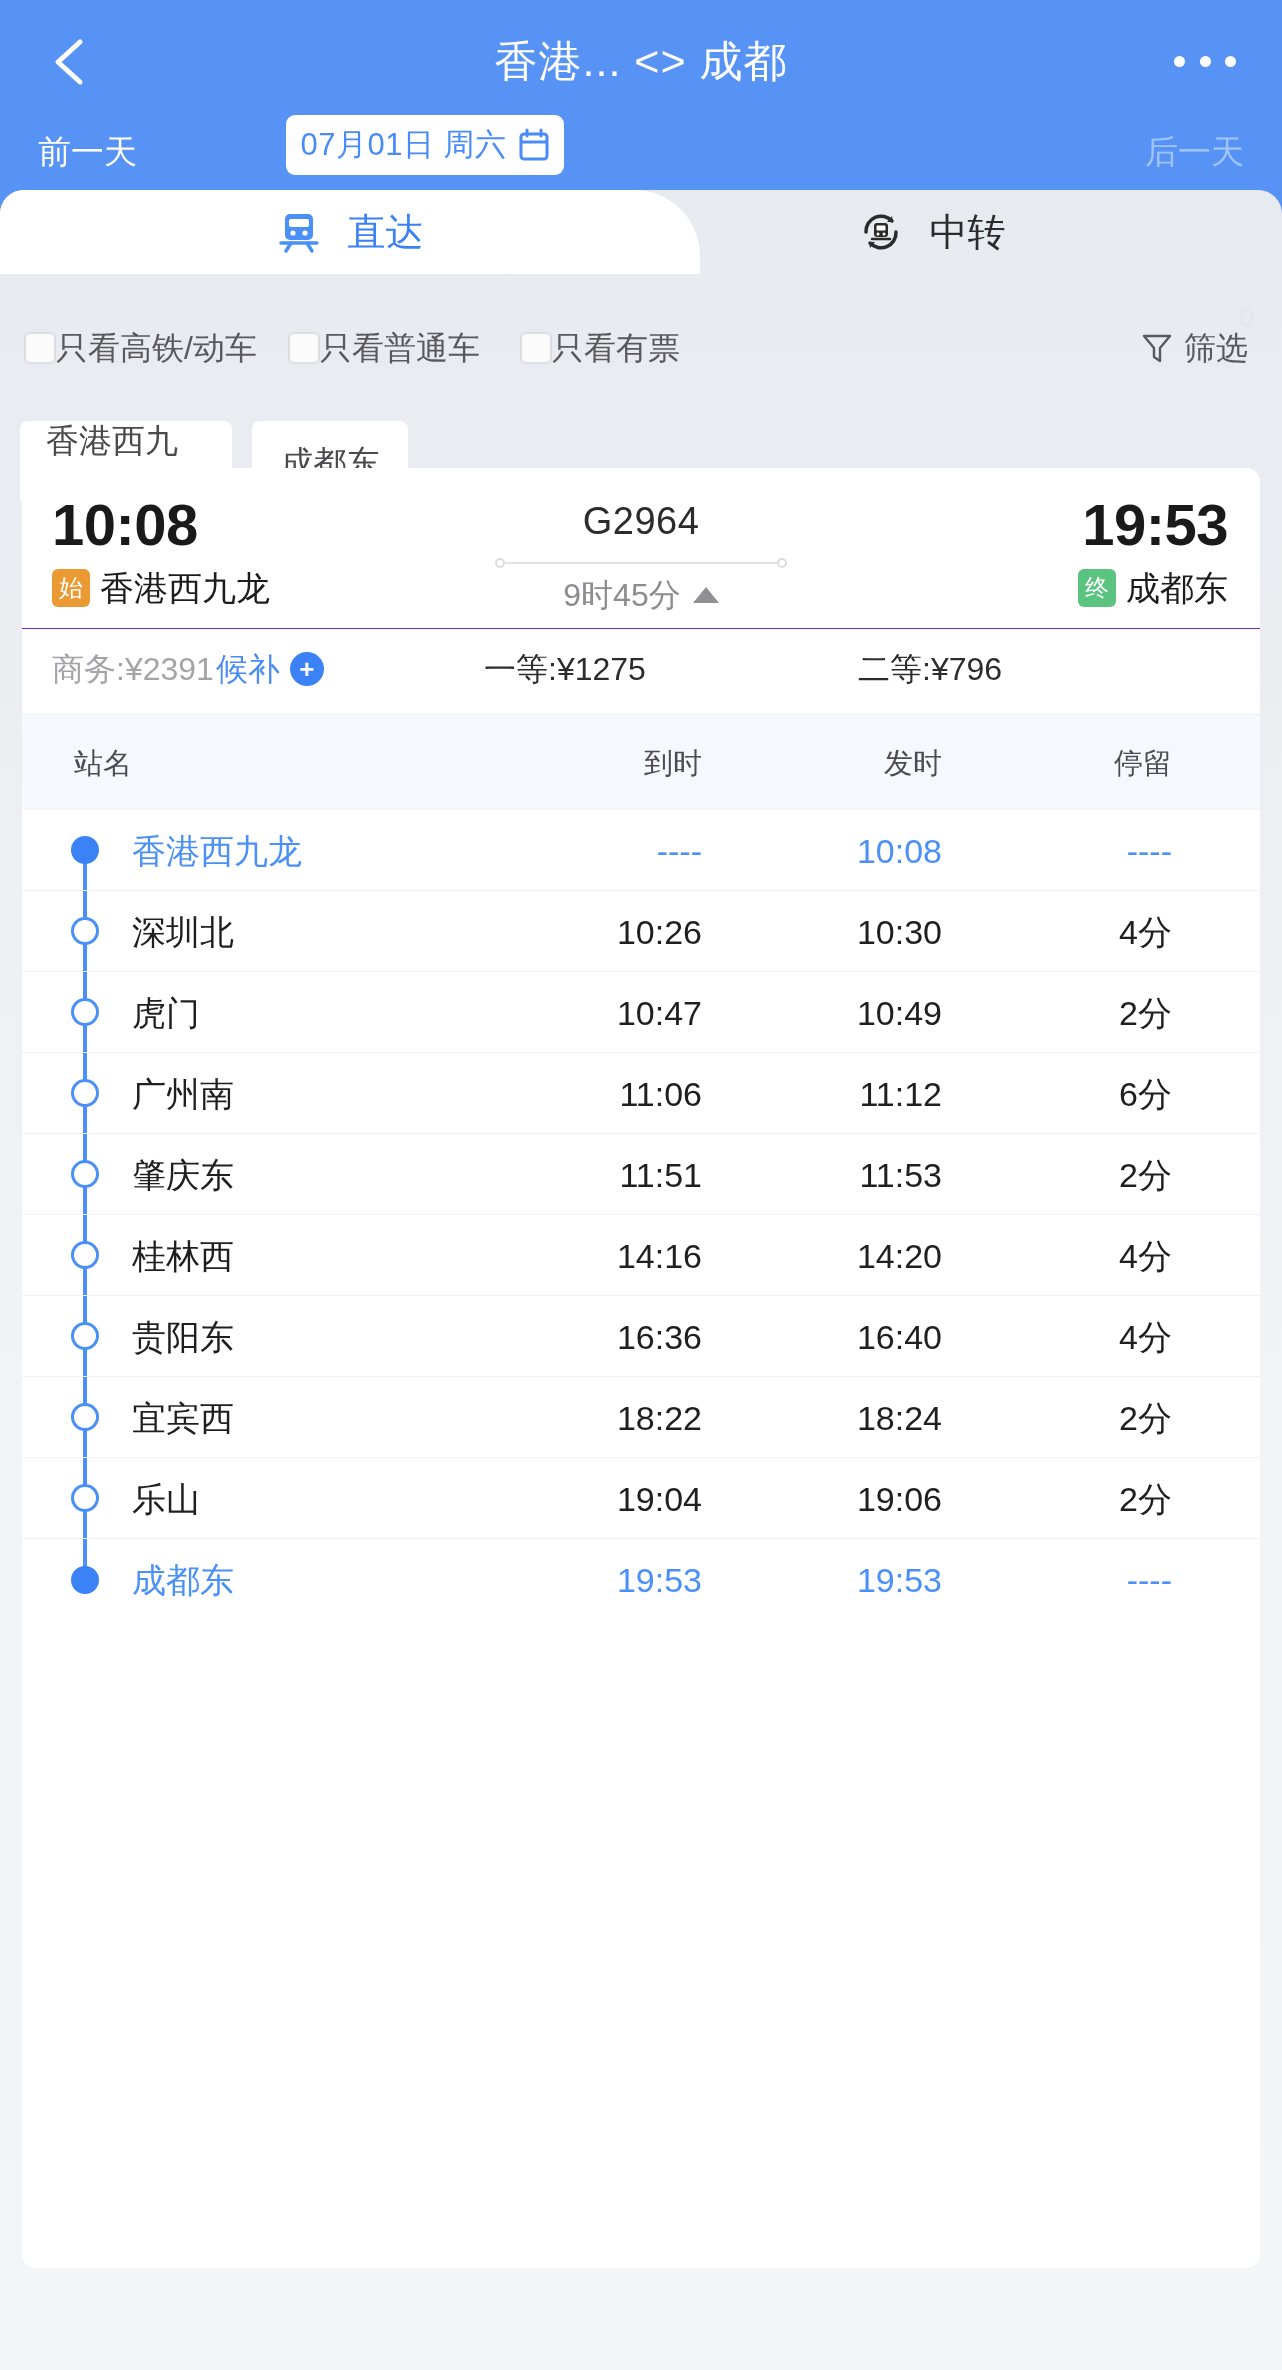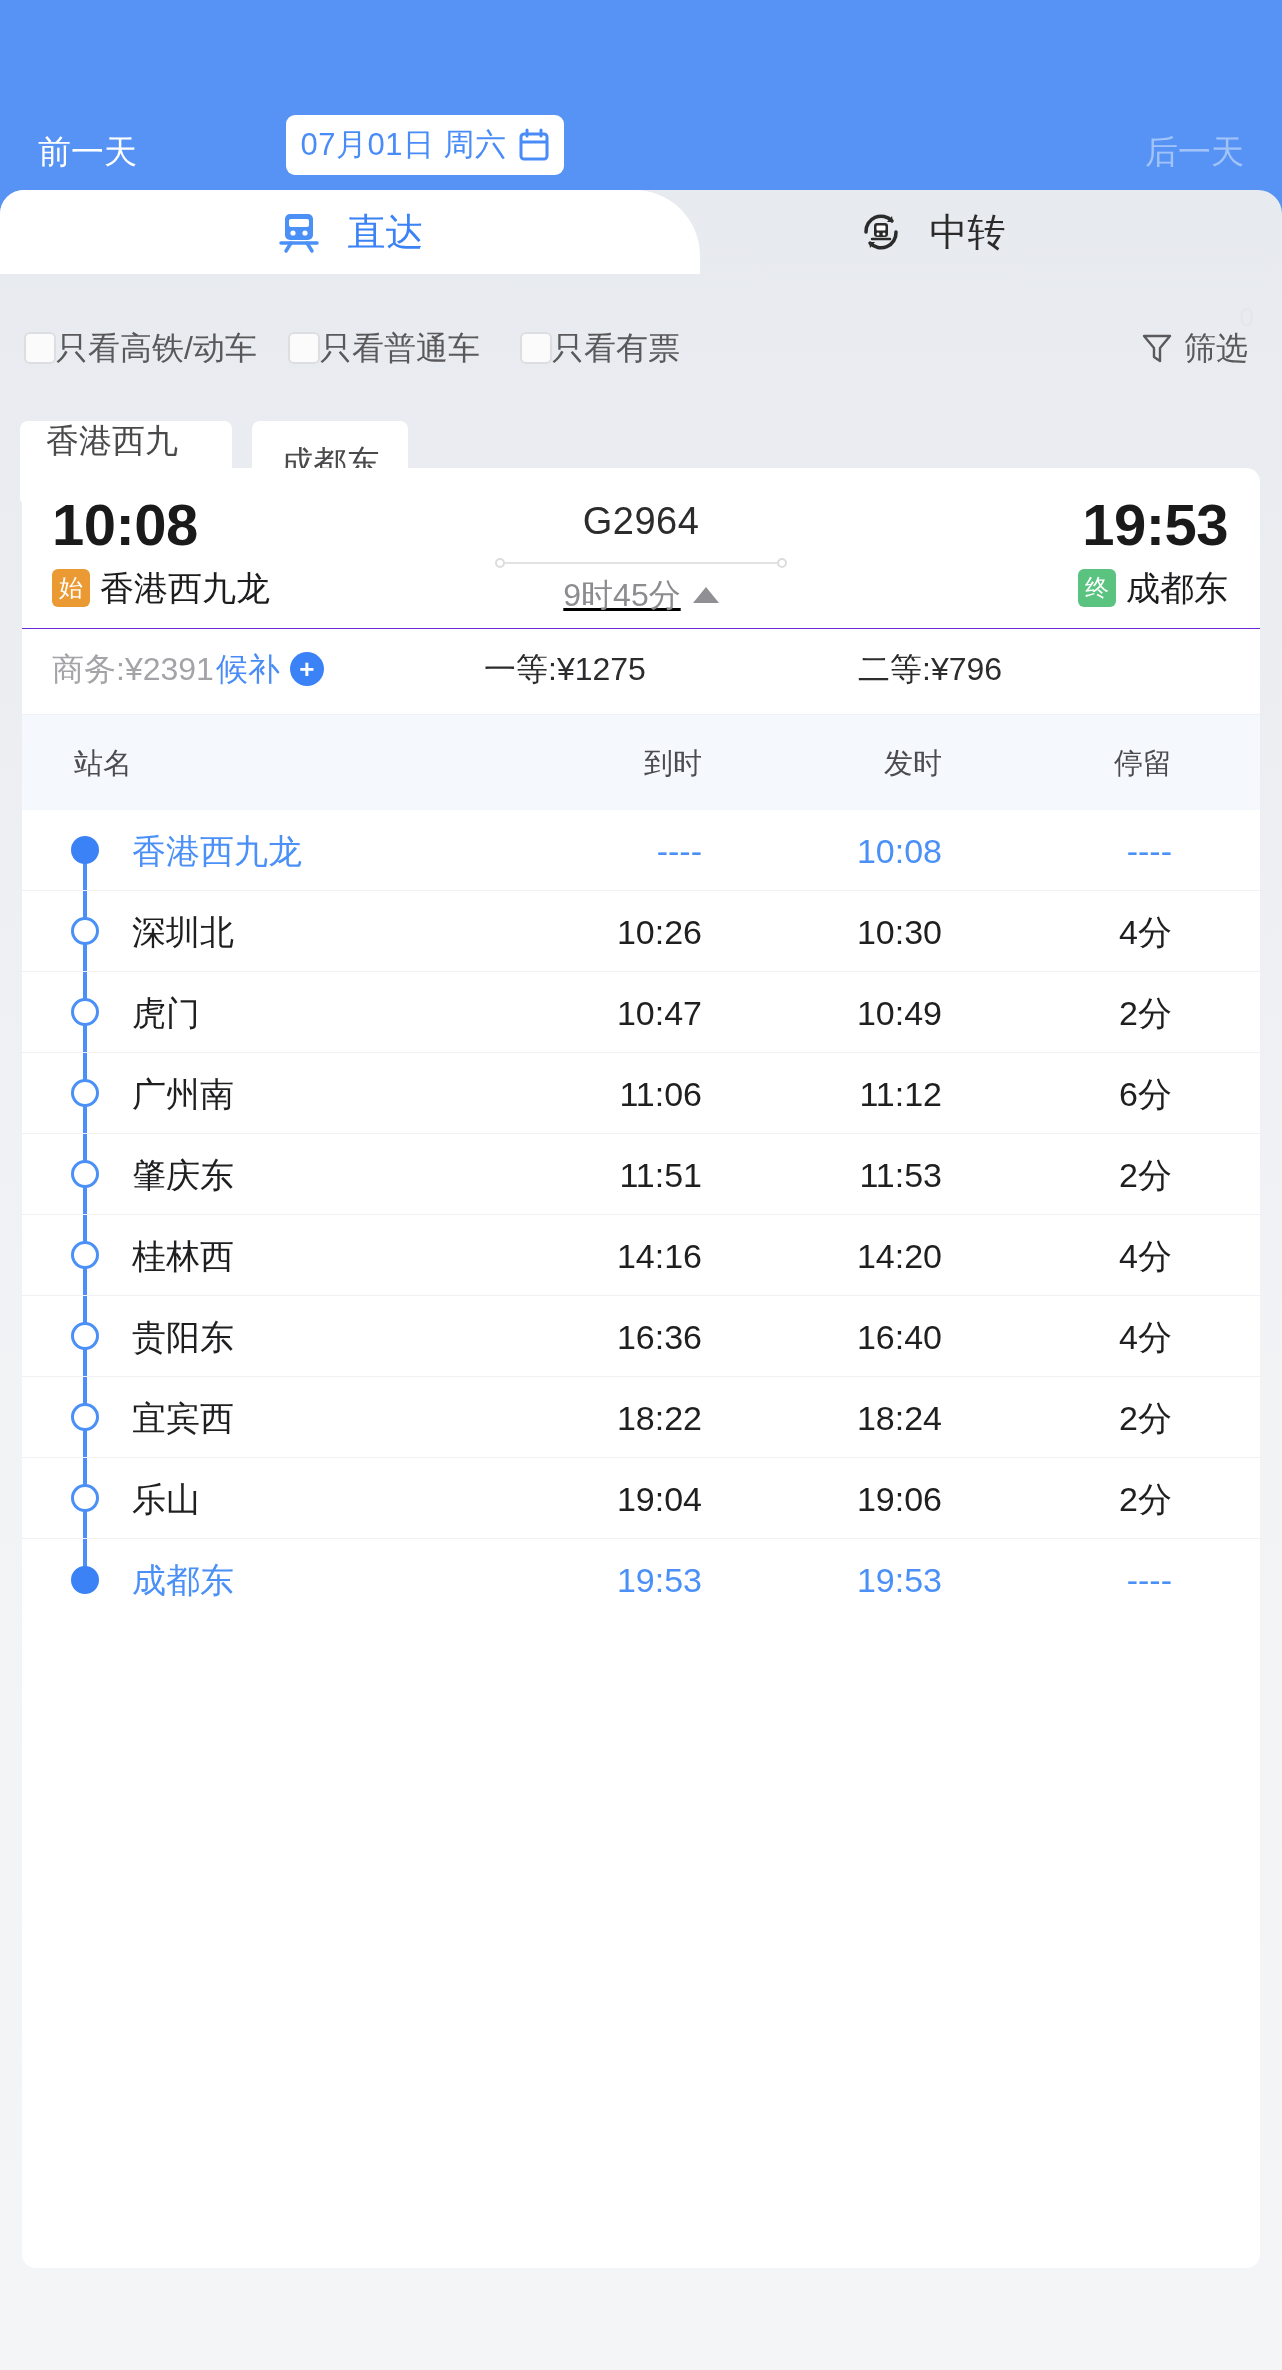--- a/index.html
+++ b/index.html
@@ -298,21 +298,20 @@
     border: 2px solid #dcdcde;
     background: #ffffff;
   }
   .route-line .dot.l { left: -2px; }
   .route-line .dot.r { right: -2px; }
   .dur {
     display: flex;
     align-items: center;
     justify-content: center;
     gap: 12px;
-    text-decoration: underline;
   }
   .dur-text {
     font-size: 32px;
     color: #8b8b90;
     line-height: 42px;
   }
   .caret-up {
     width: 0; height: 0;
     border-left: 13px solid transparent;
     border-right: 13px solid transparent;
@@ -422,20 +421,33 @@
   .c-dep { left: 0; width: 920px; justify-content: flex-end; }
   .c-stay { left: 0; width: 1150px; justify-content: flex-end; }
   .stop-row.terminal .cell { color: #4a90f7; }
 </style>
 </head>
 <body>
 
 <div id="app">
 
   <div class="header">
+    <div class="nav-row">
+      <div class="back-icon">
+        <svg width="48" height="52" viewBox="0 0 48 52" fill="none">
+          <path d="M34 6 L12 26 L34 46" stroke="#ffffff" stroke-width="5" stroke-linecap="round" stroke-linejoin="round"></path>
+        </svg>
+      </div>
+      <div class="nav-title">香港... &lt;&gt; 成都</div>
+      <div class="more-icon">
+        <i></i>
+          <i></i>
+          <i></i>
+      </div>
+    </div>
 
     <div class="date-row">
       <div class="prev-day">前一天</div>
       <div class="date-pill">
         <span class="date-text">07月01日 周六</span>
         <svg class="cal-icon" viewBox="0 0 32 34" fill="none">
           <rect x="3" y="6" width="26" height="25" rx="3" stroke="#4a8cf7" stroke-width="3"></rect>
           <path d="M3 14 H29" stroke="#4a8cf7" stroke-width="3"></path>
           <path d="M9 2 V8 M23 2 V8" stroke="#4a8cf7" stroke-width="3" stroke-linecap="round"></path>
         </svg>

